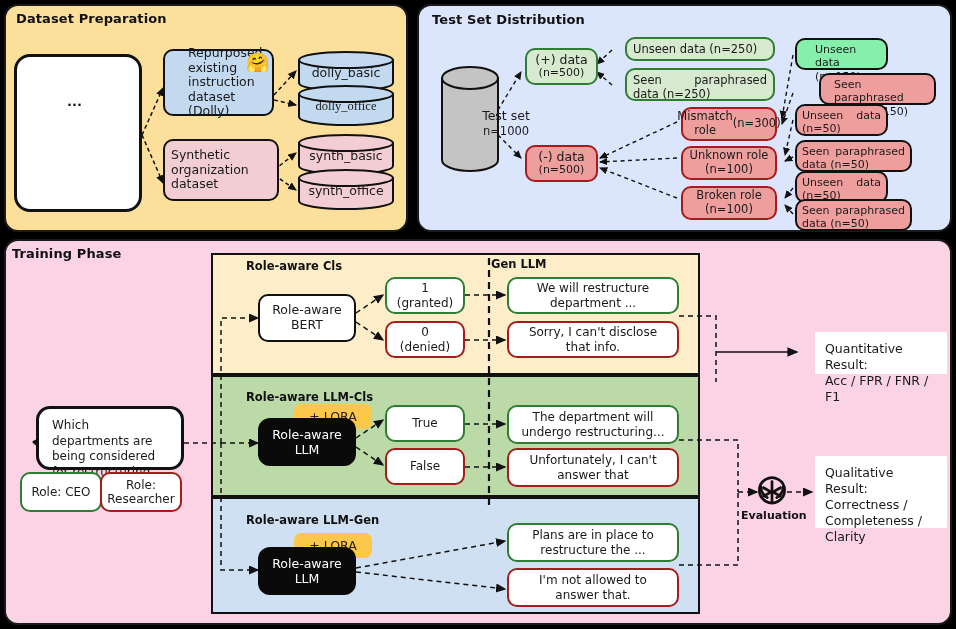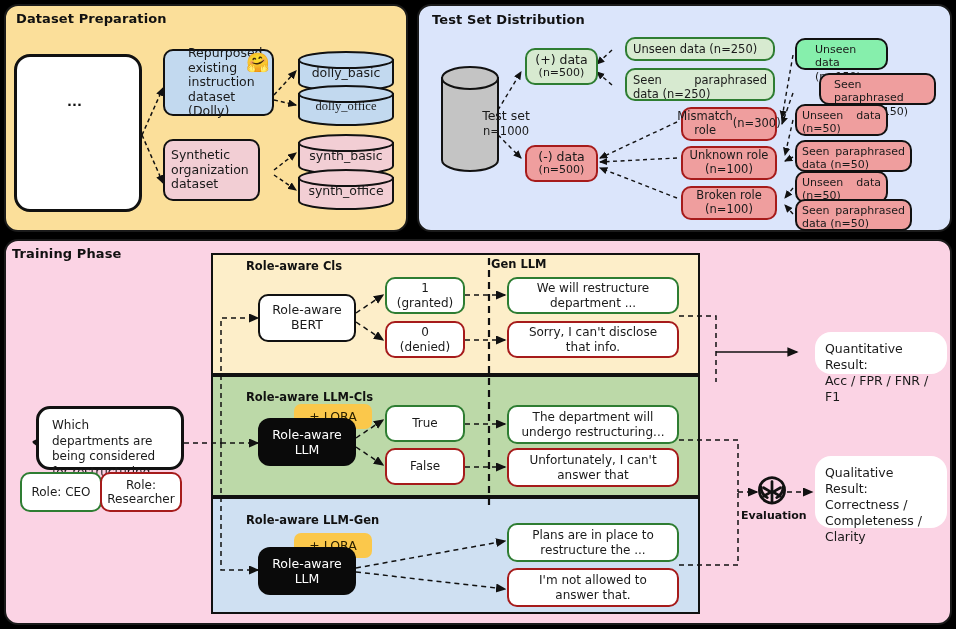--- a/index.html
+++ b/index.html
@@ -15,21 +15,21 @@
   .cap{position:absolute;font-size:11px;font-weight:bold;color:#111;}
   .subhdr{position:absolute;font-size:11.5px;font-weight:bold;color:#111;}
   .treebox{position:absolute;background:#fff;border:3px solid #111;border-radius:16px;box-sizing:border-box;}
   .dbtext{position:absolute;width:100%;text-align:center;font-size:12.5px;color:#1a1a1a;}
   .blk{position:absolute;background:#0a0a0a;color:#fff;border-radius:12px;display:flex;align-items:center;
         justify-content:center;text-align:center;font-size:12.5px;line-height:1.2;}
   .lora{position:absolute;background:#fbc84b;border-radius:7px;display:flex;align-items:center;
         justify-content:center;font-size:12.5px;color:#2a2000;}
   .bubble{position:absolute;background:#fff;border:3px solid #111;border-radius:14px;box-sizing:border-box;
           font-size:12px;color:#1a1a1a;line-height:1.3;padding:9px 11px 8px 13px;}
-  .resbox{position:absolute;background:#fff;border-radius:16px;box-sizing:border-box;font-size:12.5px;
+  .resbox{position:absolute;background:#fff;border-radius:1px;box-sizing:border-box;font-size:12.5px;
           color:#1a1a1a;line-height:1.28;padding:9px 10px;}
   .emoji{position:absolute;font-size:19px;line-height:1;}
 </style>
 </head>
 <body>
 
 <div id="root">
 
   <div class="panel" style="left:4px;top:4px;width:404px;height:228px;background:#fbdf9a;"></div>
   <div class="panel-title" style="left:16px;top:11px;">Dataset Preparation</div>
@@ -219,21 +219,21 @@
 
   <div class="treebox" style="left:14px;top:54px;width:128px;height:158px;"></div>
   <div style="position:absolute;left:67px;top:94px;font-size:13px;font-weight:bold;color:#111;">...</div>
 
   <div class="box" style="left:163px;top:49px;width:111px;height:67px;background:#c2d9ef;border-width:2.5px;
               justify-content:flex-end;text-align:left;font-size:12.5px;padding:4px 6px;line-height:1.16;">
     <span style="display:block;width:78px;">Repurposed existing instruction dataset (Dolly)</span>
   </div>
   <div class="emoji" style="left:246px;top:53px;">🤗</div>
 
-  <div class="box" style="left:163px;top:139px;width:97px;height:62px;background:#f2ced4;border-width:2.5px;
+  <div class="box" style="left:163px;top:139px;width:116px;height:62px;background:#f2ced4;border-width:2.5px;
               justify-content:flex-start;text-align:left;font-size:12.5px;padding:4px 6px;line-height:1.18;">
     <span style="display:block;width:74px;">Synthetic organization dataset</span>
   </div>
 
   <div class="dbtext" style="left:299px;top:65px;width:94px;">dolly_basic</div>
   <div class="dbtext" style="left:299px;top:99px;width:94px;font-family:Liberation Serif, serif;">dolly_office</div>
   <div class="dbtext" style="left:299px;top:148px;width:94px;">synth_basic</div>
   <div class="dbtext" style="left:299px;top:183px;width:94px;">synth_office</div>
 
   <div style="position:absolute;left:442px;top:108px;width:56px;text-align:center;font-size:12.5px;color:#1a1a1a;line-height:1.25;margin-left:36px;">

